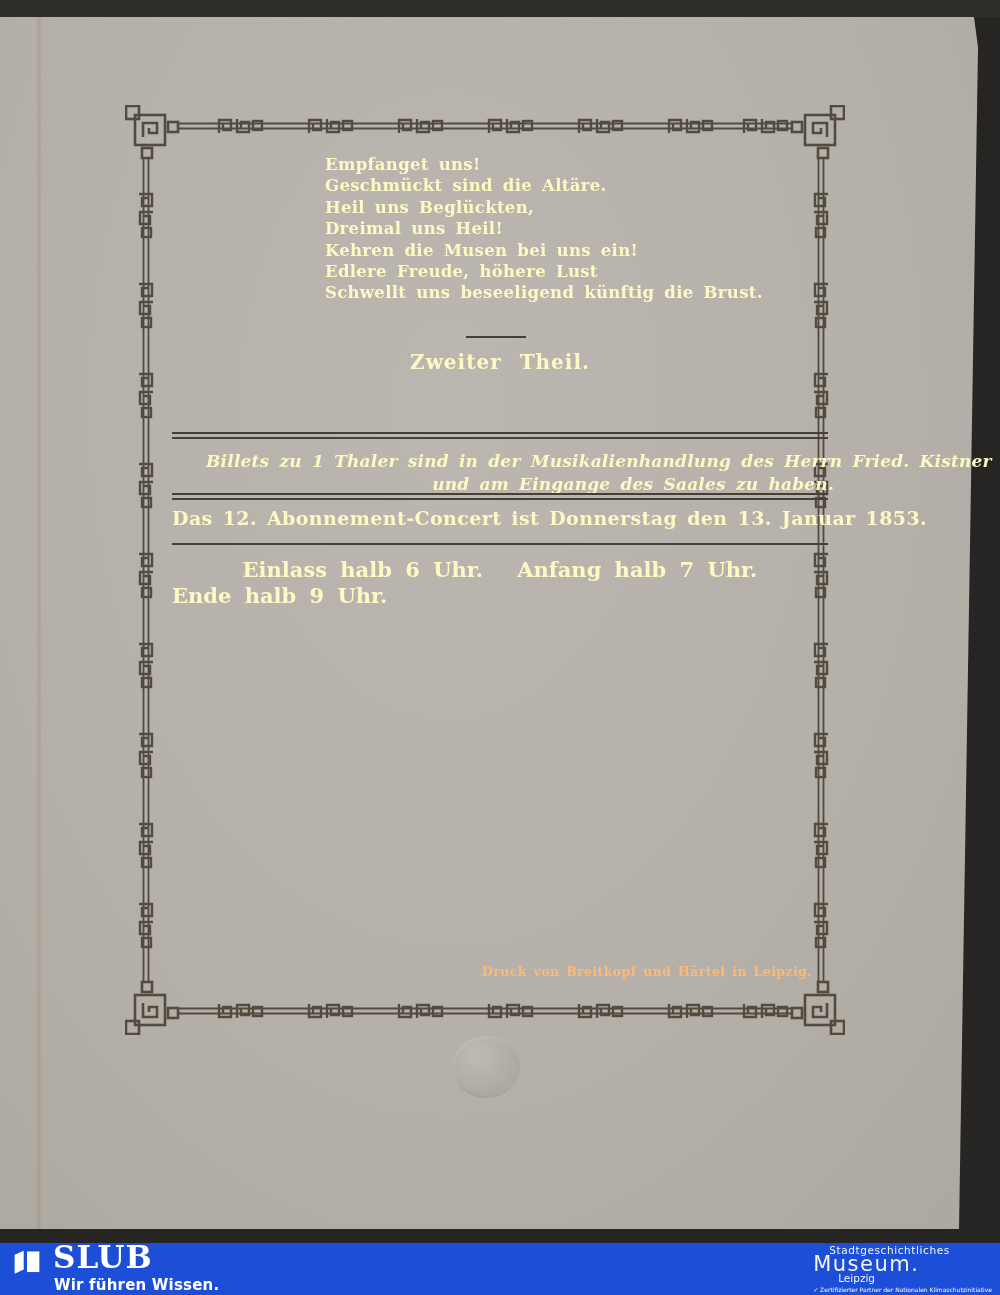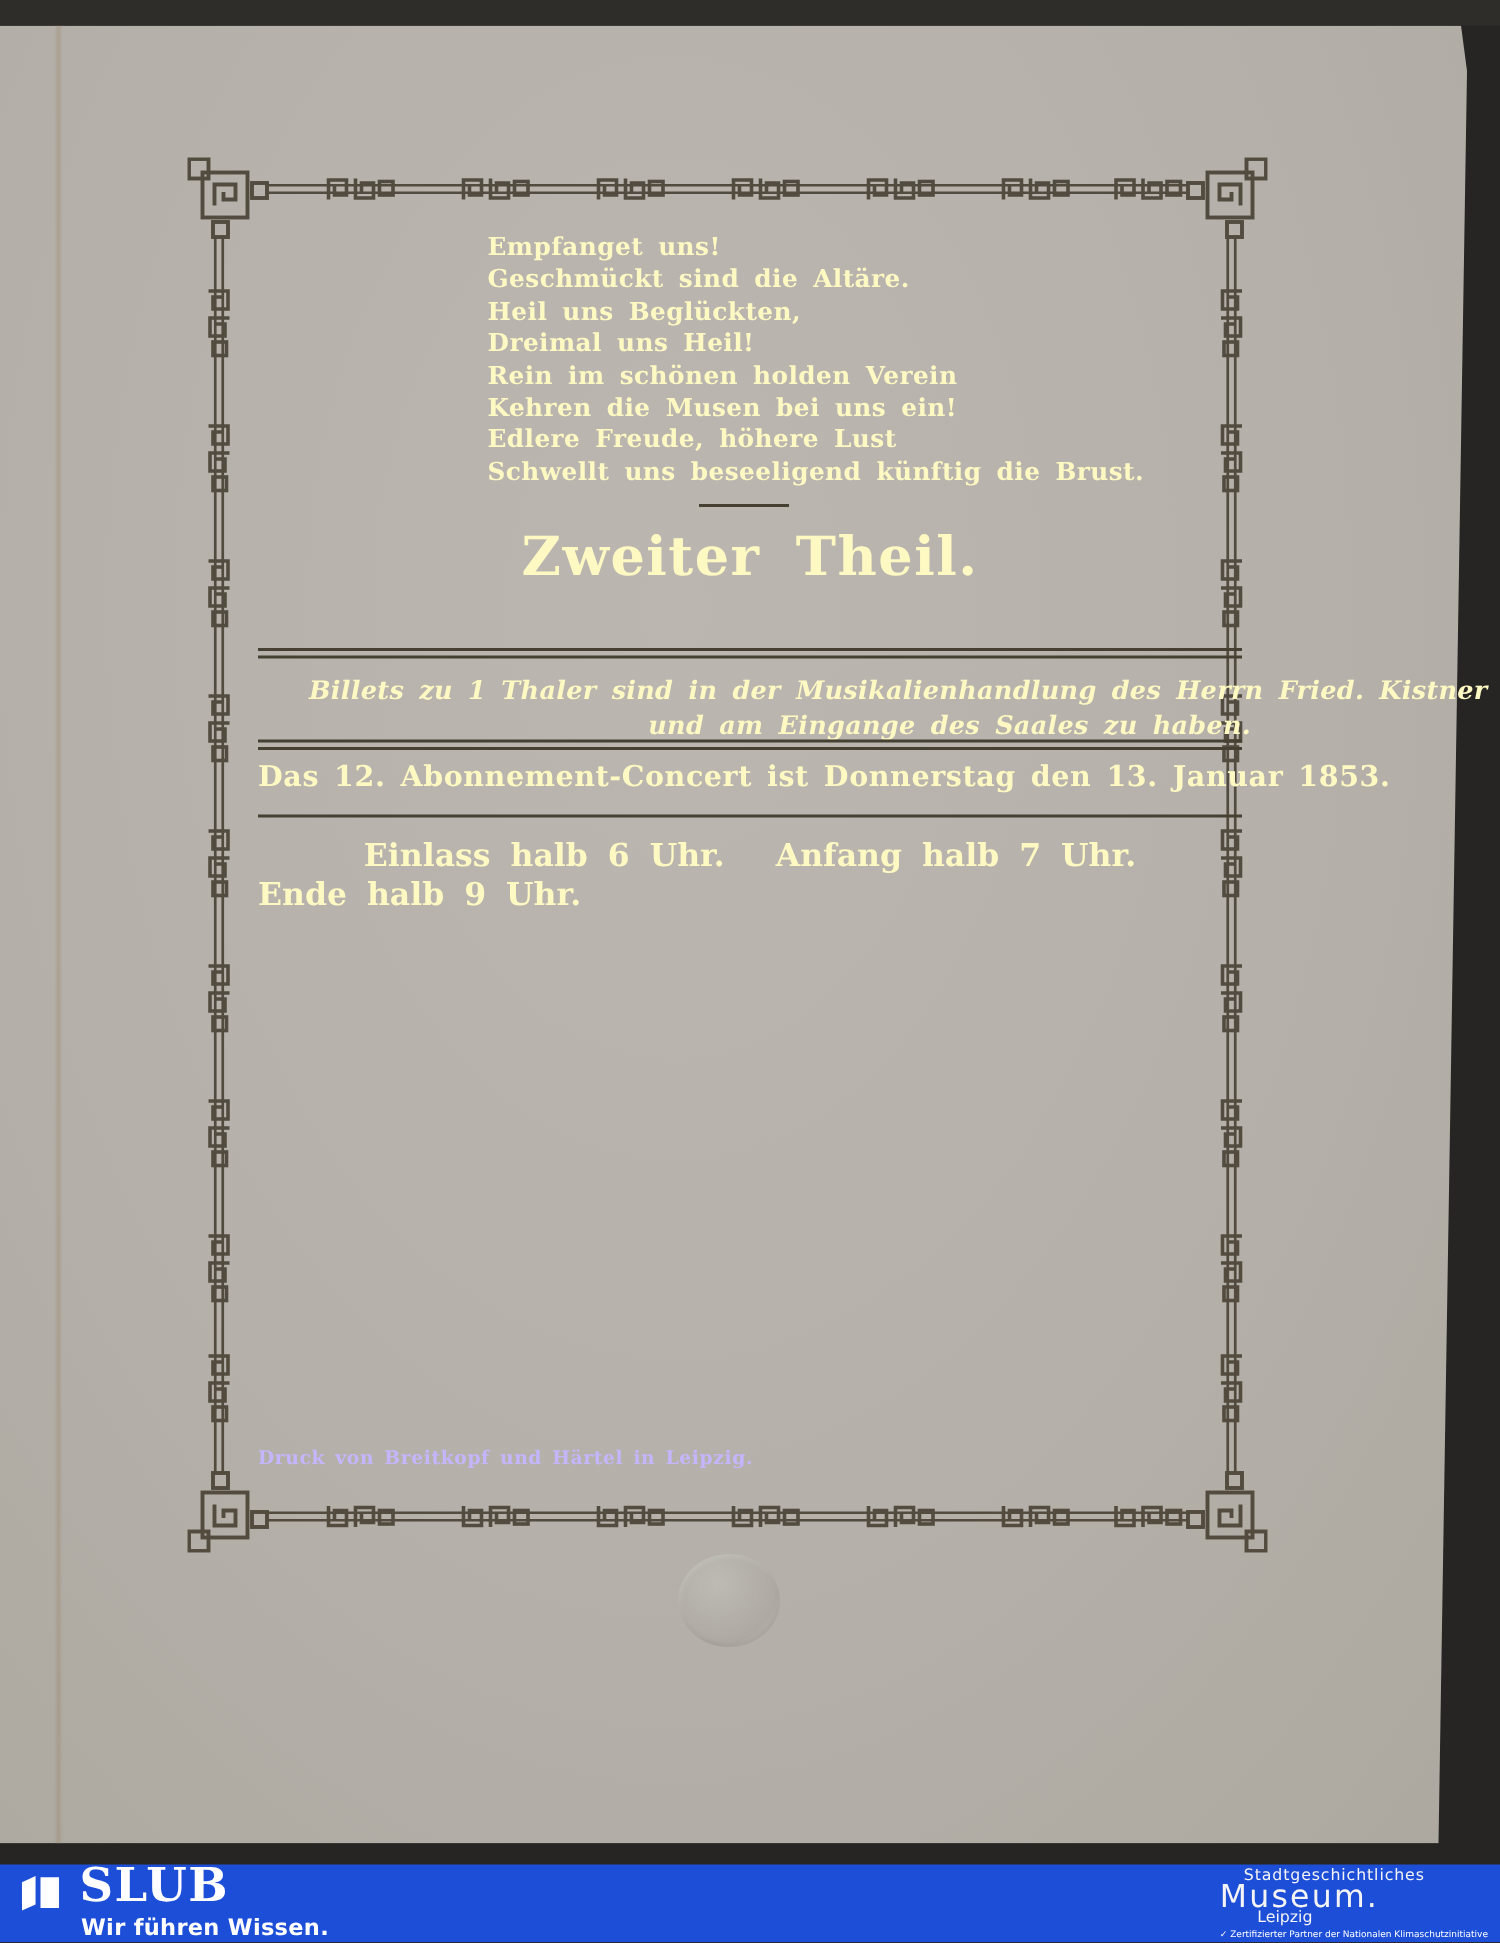--- a/index.html
+++ b/index.html
@@ -24,21 +24,21 @@
 
   .ink { color:#fef9c3; }
   .poem {
     position:absolute; left:325px; top:154px;
     font-size:16.5px; font-weight:bold; line-height:21.4px;
     word-spacing:4px; letter-spacing:0.3px; white-space:nowrap;
   }
   .rule-short { position:absolute; left:466px; top:336px; width:60px; height:2px; background:#464033; }
   .part-heading {
     position:absolute; left:172px; top:350px; width:656px; margin:0;
-    text-align:center; font-size:36px; font-weight:bold; letter-spacing:1px; word-spacing:10px;
+    text-align:center; font-size:20px; font-weight:bold; letter-spacing:1px; word-spacing:10px;
   }
   .symphony {
     position:absolute; left:174px; top:399px; white-space:nowrap;
     font-size:21px; font-weight:bold; letter-spacing:2.5px; word-spacing:7px;
   }
   .rule-double {
     position:absolute; left:172px; width:656px; height:7px; box-sizing:border-box;
     border-top:2px solid #464033; border-bottom:2px solid #464033;
   }
   .rd1 { top:432px; } .rd2 { top:493px; }
@@ -57,22 +57,22 @@
   .times-row1 {
     position:absolute; left:172px; top:557px; width:656px;
     display:flex; justify-content:center; gap:34px;
     font-size:21px; font-weight:bold; word-spacing:6px;
   }
   .times-row2 {
     position:absolute; left:172px; top:583px; width:656px; 
     font-size:21px; font-weight:bold; word-spacing:6px;
   }
   .imprint {
-    position:absolute; left:172px; top:964px; width:640px; text-align:left;
-    font-size:12.5px; font-weight:bold; letter-spacing:0.4px; word-spacing:2px; color:#c4b5fd;
+    position:absolute; left:172px; top:964px; width:640px; text-align:right;
+    font-size:12.5px; font-weight:bold; letter-spacing:0.4px; word-spacing:2px; color:#fdba74;
   }
   .stamp {
     position:absolute; left:452px; top:1036px; width:68px; height:62px; border-radius:50%;
     background: radial-gradient(ellipse at 38% 32%, rgba(255,255,255,0.20), rgba(110,105,95,0.16) 68%, rgba(110,105,95,0) 74%);
     box-shadow: inset 1px 2px 3px rgba(255,255,255,0.22), inset -1px -2px 3px rgba(85,80,70,0.22);
     opacity:0.6;
   }
 
   .footer-bar {
     position:absolute; left:0; top:1243px; width:1000px; height:52px;
@@ -165,21 +165,20 @@
     <use href="#cr" transform="translate(696,24) scale(-1,1)"></use>
     <use href="#cr" transform="translate(24,906) scale(1,-1)"></use>
     <use href="#cr" transform="translate(696,906) scale(-1,-1)"></use>
   </svg>
 
   <div class="poem ink">
     <div>Empfanget uns!</div>
     <div>Geschmückt sind die Altäre.</div>
     <div>Heil uns Beglückten,</div>
     <div>Dreimal uns Heil!</div>
-    <div>Rein im schönen holden Verein</div>
     <div>Kehren die Musen bei uns ein!</div>
     <div>Edlere Freude, höhere Lust</div>
     <div>Schwellt uns beseeligend künftig die Brust.</div>
   </div>
 
   <div class="rule-short"></div>
 
   <h1 class="part-heading ink">Zweiter Theil.</h1>
 
 

